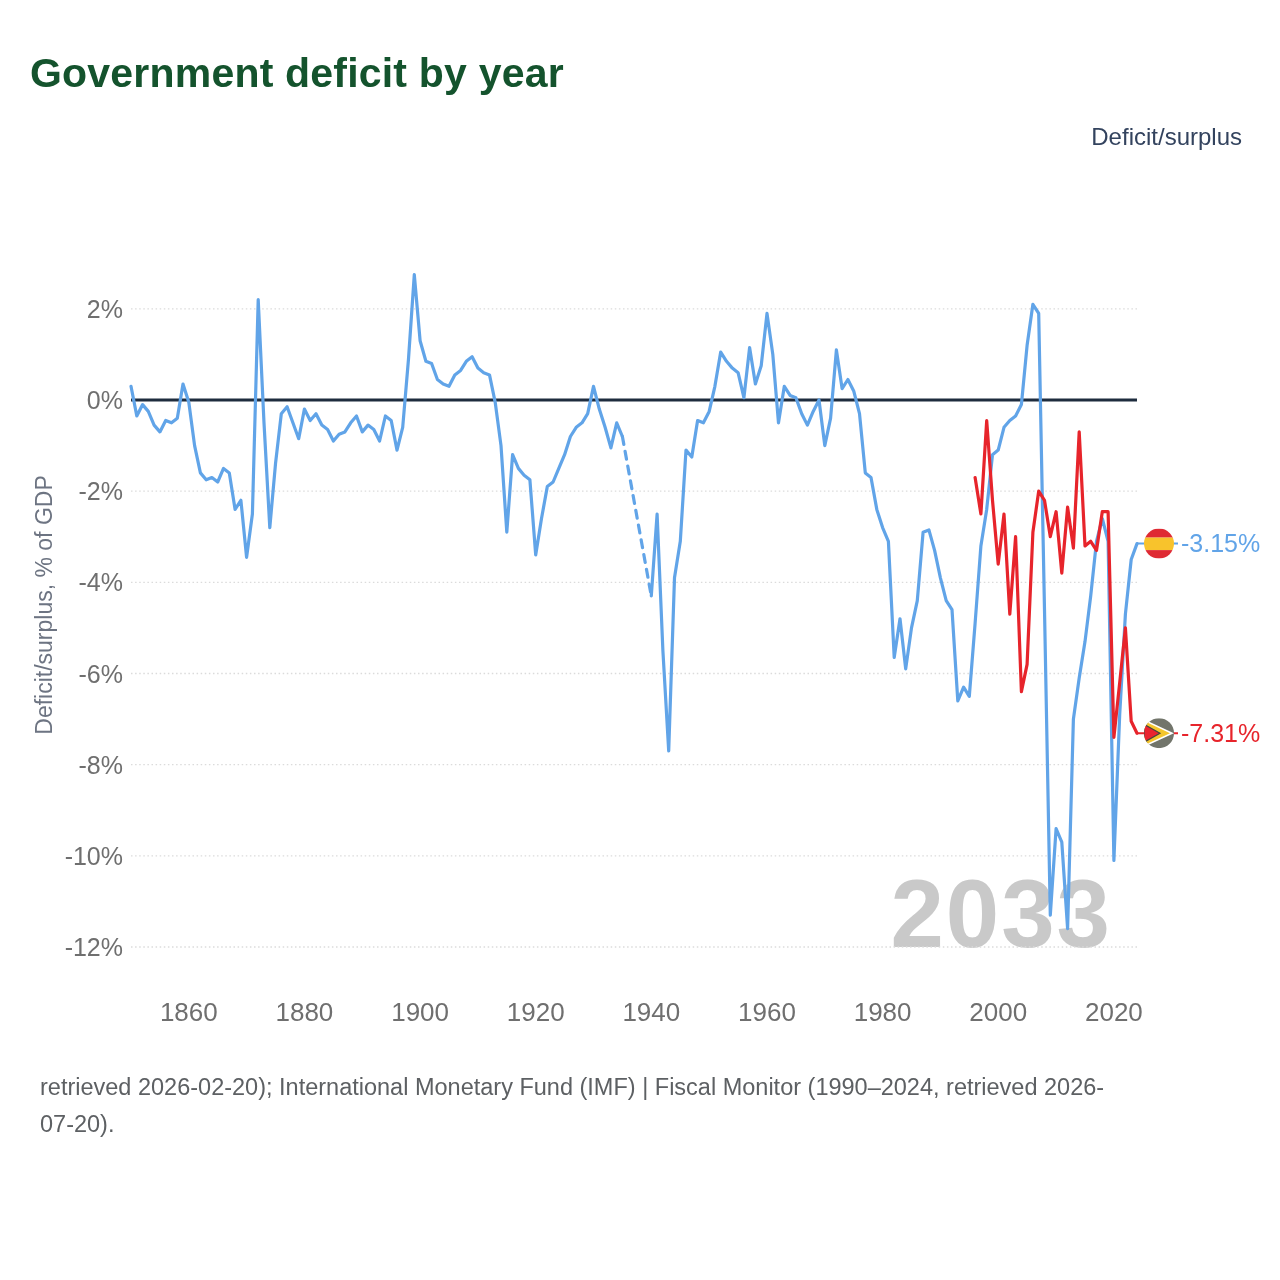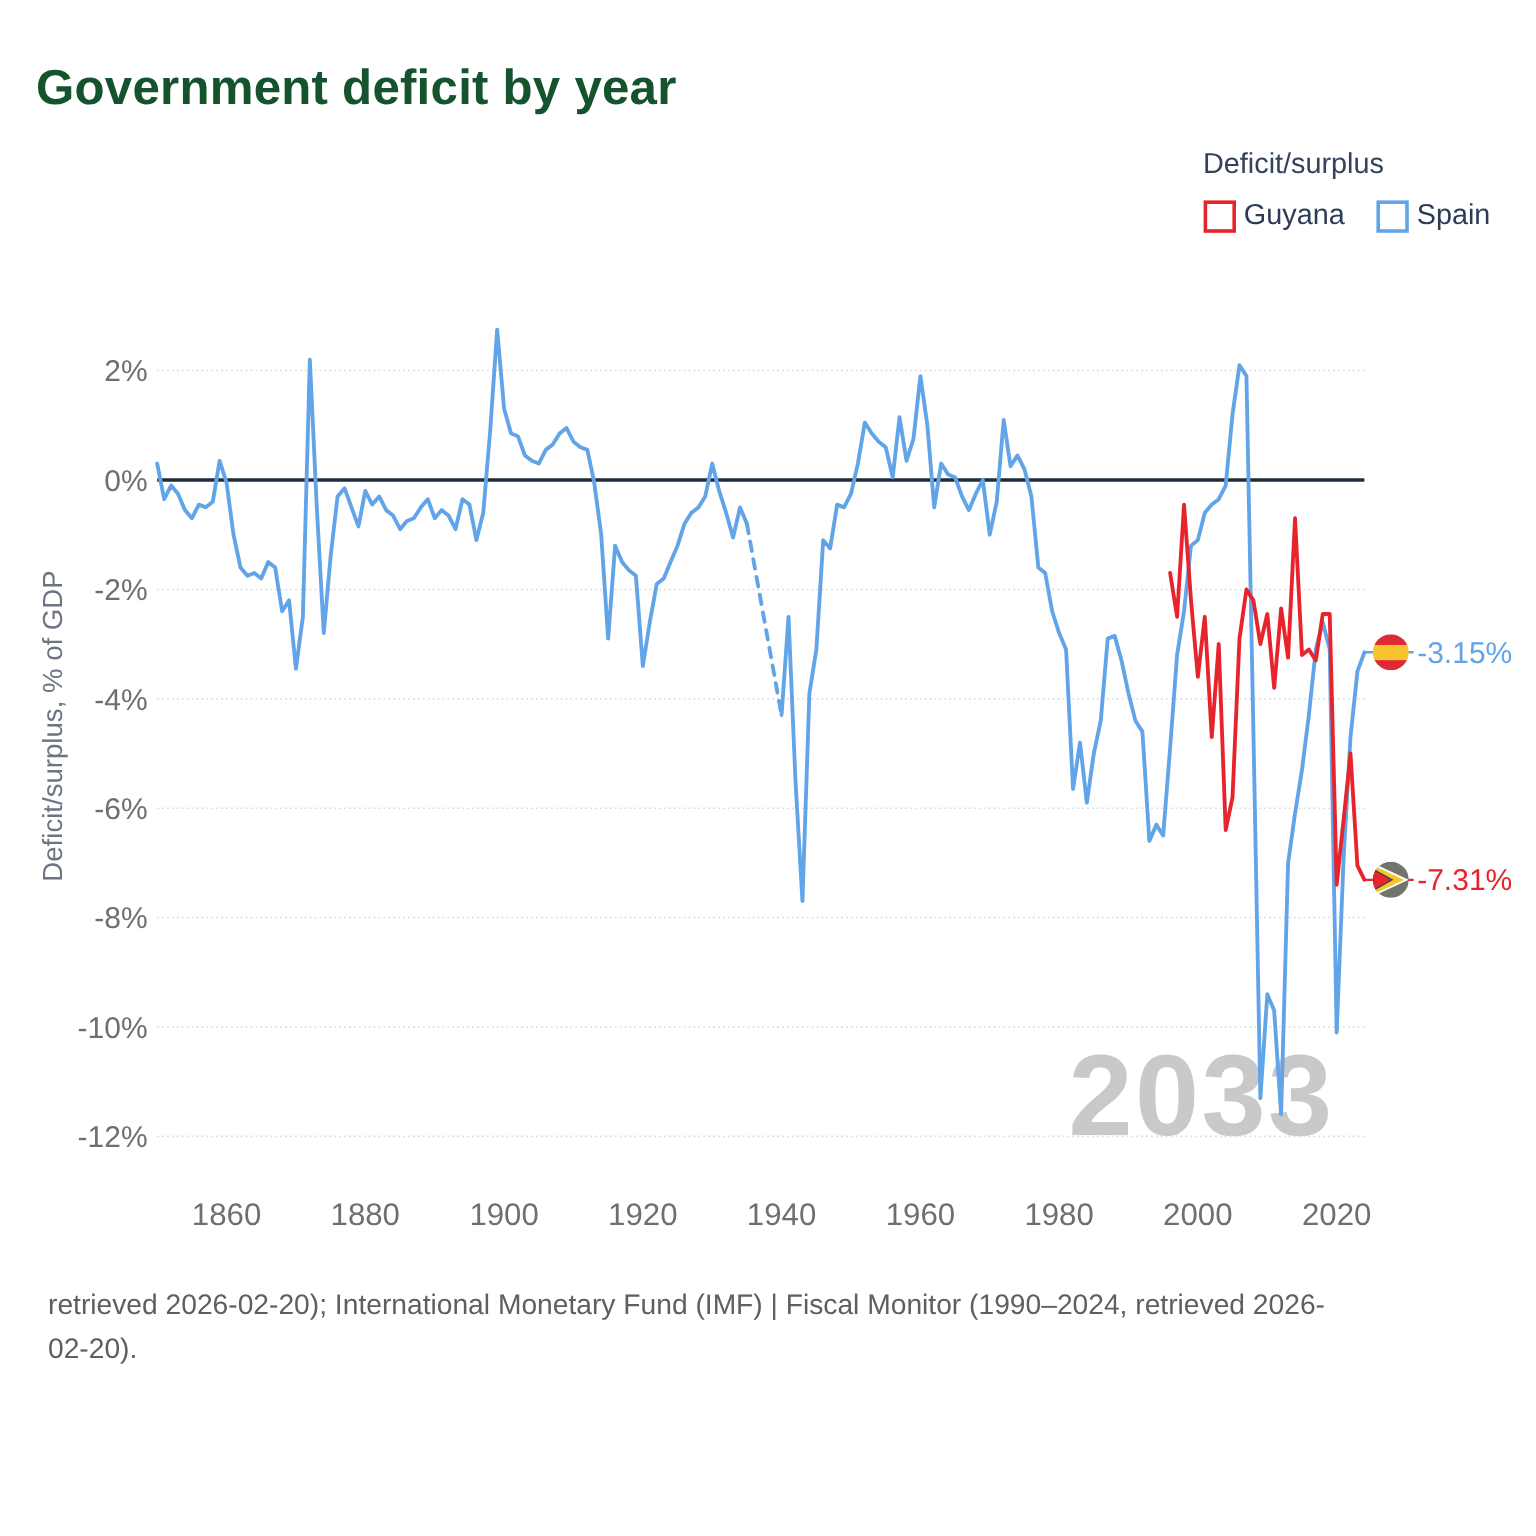--- a/index.html
+++ b/index.html
@@ -4,21 +4,21 @@
 <style>
   html,body{margin:0;padding:0;}
   body{
     width:1280px;height:1280px;position:relative;background:#ffffff;
     font-family:"Liberation Sans","DejaVu Sans",sans-serif;overflow:hidden;
   }
   .page-title{
     position:absolute;left:30px;top:50px;font-size:41px;font-weight:700;
     color:#14532d;letter-spacing:0.2px;white-space:nowrap;
   }
-  .legend{position:absolute;top:123px;right:38px;text-align:left;}
+  .legend{position:absolute;top:123px;right:38px;text-align:right;}
   .legend-title{font-size:24px;color:#33435e;margin-bottom:15px;}
   .legend-items{display:flex;gap:26px;align-items:center;}
   .legend-item{display:flex;gap:7px;align-items:center;cursor:pointer;}
   .legend-swatch{width:21px;height:21px;border:3px solid #999;background:#fff;flex:0 0 auto;}
   .legend-label{font-size:24px;color:#2c3c55;}
   .y-title{
     position:absolute;left:-116px;top:590px;width:320px;height:30px;line-height:30px;
     text-align:center;transform:rotate(-90deg);font-size:23px;color:#6d7482;
   }
   .watermark{
@@ -33,30 +33,20 @@
   .footer .attribution{margin-top:0px;}
   svg text{font-family:"Liberation Sans","DejaVu Sans",sans-serif;}
 </style>
 </head>
 <body>
 
 <div class="page-title">Government deficit by year</div>
 
 <div class="legend">
   <div class="legend-title">Deficit/surplus</div>
-  <div class="legend-items">
-    <div class="legend-item">
-      <span class="legend-swatch" id="swatch-guyana" style="border-color: rgb(231, 36, 43);"></span>
-      <span class="legend-label">Guyana</span>
-    </div>
-    <div class="legend-item">
-      <span class="legend-swatch" id="swatch-spain" style="border-color: rgb(97, 164, 232);"></span>
-      <span class="legend-label">Spain</span>
-    </div>
-  </div>
 </div>
 
 <div class="y-title">Deficit/surplus, % of GDP</div>
 
 <div class="watermark">2033</div>
 
 <svg id="chart-svg" width="1280" height="1280" viewBox="0 0 1280 1280">
     <line x1="131" x2="1137" y1="308.8" y2="308.8" stroke="#dbdbdb" stroke-width="1.3" stroke-dasharray="1.5 2.6"></line>
     <text x="123" y="317.8" text-anchor="end" font-size="25" fill="#6f6f6f">2%</text>
     <text x="123" y="409.0" text-anchor="end" font-size="25" fill="#6f6f6f">0%</text>
@@ -107,14 +97,14 @@
         <rect x="-15" y="-15" width="30" height="30" fill="#72756b"></rect>
         <polygon points="-15,-13 13,0 -15,13" fill="#f5c62c" stroke="#ffffff" stroke-width="1.6"></polygon>
         <polygon points="-15,-9 1,0 -15,9" fill="#ea2330" stroke="#43463f" stroke-width="1.2"></polygon>
       </g>
     </g>
     <text x="1181" y="741.7" font-size="25" fill="#e7242b">-7.31%</text>
   </svg>
 
 <div class="footer">
   <div>retrieved 2026-02-20); International Monetary Fund (IMF) | Fiscal Monitor (1990–2024, retrieved 2026-</div>
-  <div>02-20).</div>
+  <div>07-20).</div>
 </div>
 
 </body></html>

